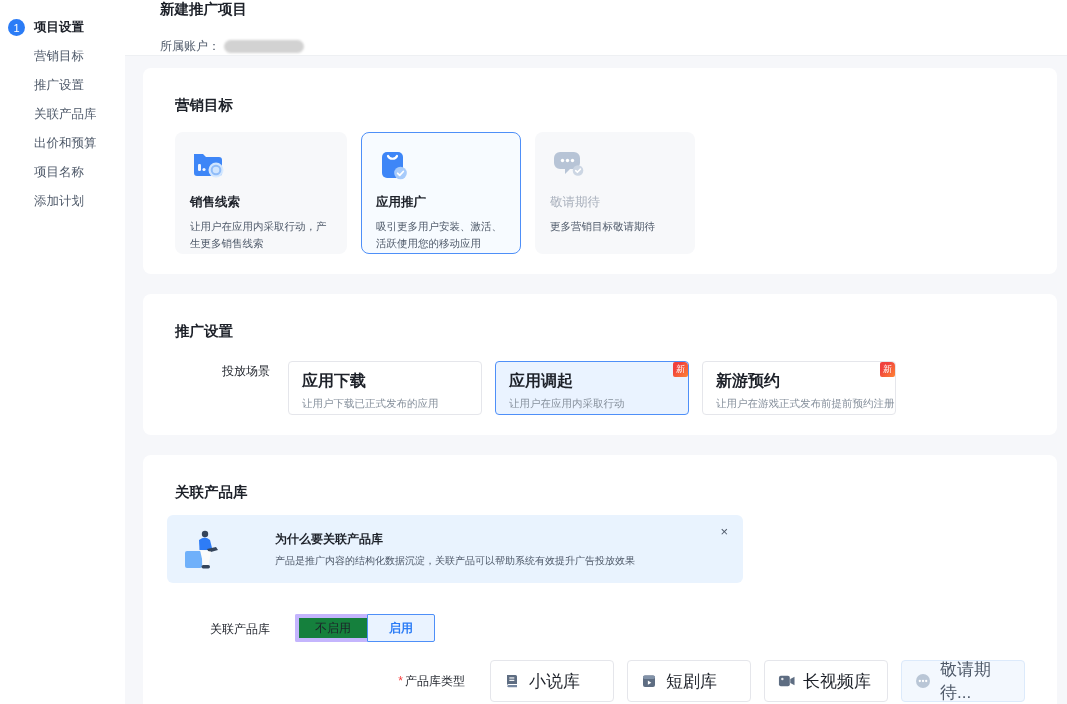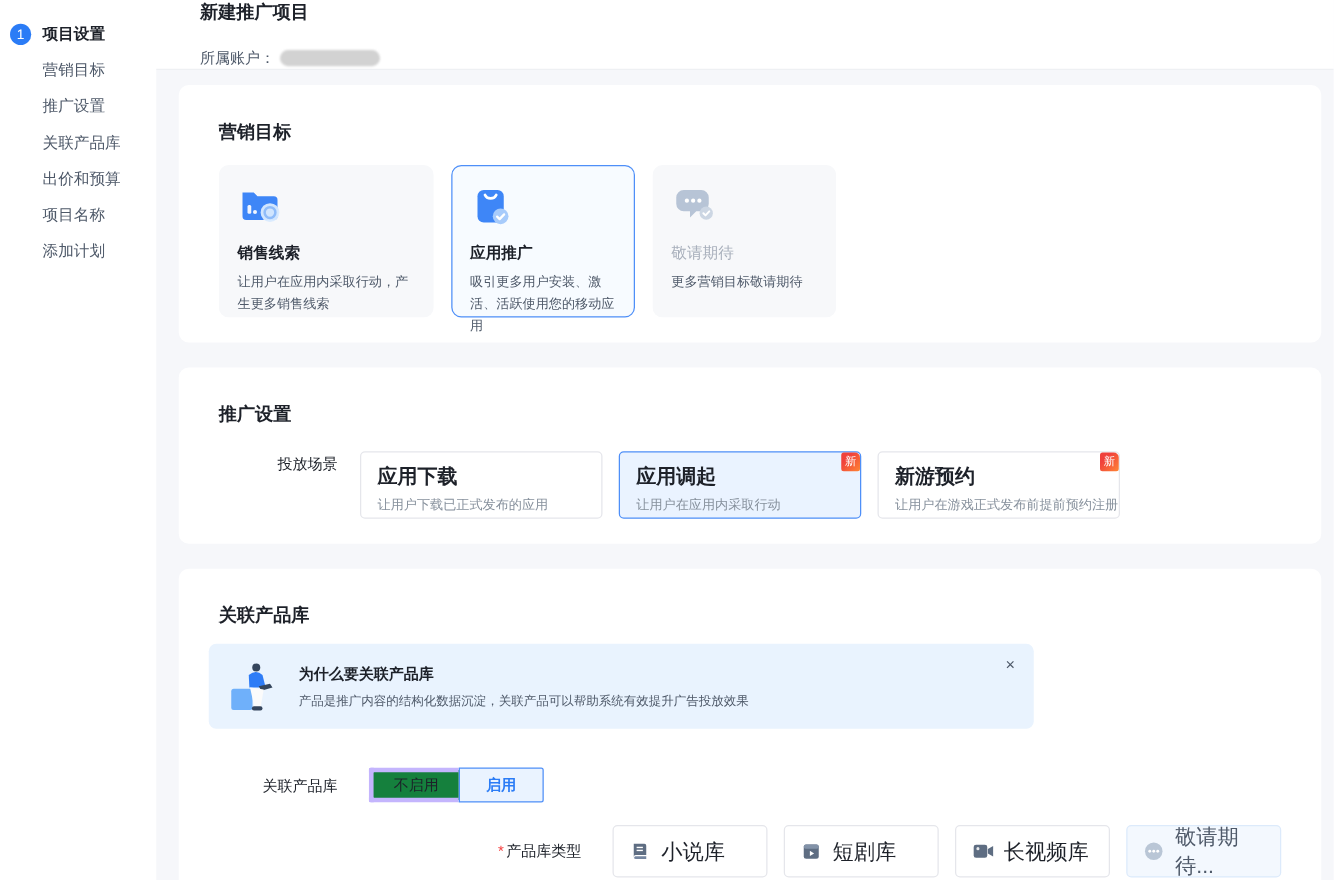--- a/index.html
+++ b/index.html
@@ -25,21 +25,21 @@
   .redacted { display:inline-block; width:80px; height:13px; background:#d2d2d2; border-radius:7px;
               margin-left:4px; filter:blur(1px); }
 
   .content { flex:1; background:#f6f7fa; padding:12px 10px 0 18px; display:flex;
              flex-direction:column; gap:20px; overflow:hidden; }
   .panel { background:#fff; border-radius:8px; padding:28px 32px 20px; flex-shrink:0; }
   .panel-title { font-size:14.5px; font-weight:bold; color:#1d2129; }
 
   
   .goal-cards { display:flex; gap:14px; margin-top:17px; }
-  .goal-card { width:147px; height:122px; background:#f7f8fa; border:1.5px solid transparent;
+  .goal-card { width:160px; height:122px; background:#f7f8fa; border:1.5px solid transparent;
                border-radius:8px; padding:15px 14px; cursor:pointer; }
   .goal-card.c0 { width:172px; }
   .goal-card.selected { background:#f7fbff; border-color:#4e8ff8; }
   .goal-icon { height:34px; margin-bottom:12px; }
   .goal-title { font-size:12.5px; font-weight:bold; color:#1d2129; margin-bottom:7px; }
   .goal-card.disabled .goal-title { color:#a9b0bc; font-weight:normal; }
   .goal-desc { font-size:10.5px; color:#4e5969; line-height:1.65; }
 
   
   .form-row { display:flex; align-items:flex-start; margin-top:20px; }
@@ -49,22 +49,22 @@
   .scene-card { position:relative; width:194px; height:54px; background:#fff; border:1px solid #e5e6eb;
                 border-radius:4px; padding:9px 13px; cursor:pointer; }
   .scene-card.selected { background:#eaf3ff; border:1.5px solid #4e8ff8; }
   .scene-title { font-size:16px; font-weight:bold; color:#1d2129; margin-bottom:5px; }
   .scene-desc { font-size:10.5px; color:#86909c; white-space:nowrap; }
   .new-badge { position:absolute; top:0; right:0; width:15px; height:15px; border-radius:2px 4px 2px 2px;
                background:linear-gradient(135deg,#f0413c 30%,#ff8535); color:#fff; font-size:9px;
                display:flex; align-items:center; justify-content:center; }
 
   
-  .banner { position:relative; margin:13px 0 0 -8px; width:660px; height:68px; background:#e9f3fe;
-            border-radius:6px; display:flex; align-items:center; padding:0 16px; }
+  .banner { position:relative; margin:13px 0 0 -8px; width:576px; height:68px; background:#e9f3fe;
+            border-radius:6px; display:flex; align-items:center; padding:0 16px;gap:36px; }
   .banner-illus { width:42px; height:48px; flex-shrink:0; }
   .banner-text { margin-left:14px; }
   .banner-title { font-size:12px; font-weight:bold; color:#1d2129; margin-bottom:6px; }
   .banner-desc { font-size:10px; color:#4e5969; }
   .banner-close { position:absolute; top:10px; right:15px; font-size:13px; color:#4e5969; cursor:pointer; line-height:1; }
 
   .row-toggle { margin-top:31px; align-items:center; }
   .seg { display:flex; margin-left:25px; }
   .seg-btn { height:28px; display:flex; align-items:center; justify-content:center; font-size:12px;
              cursor:pointer; background:#15803d; border:4px solid #c4b5fd; color:#1d2129; }

